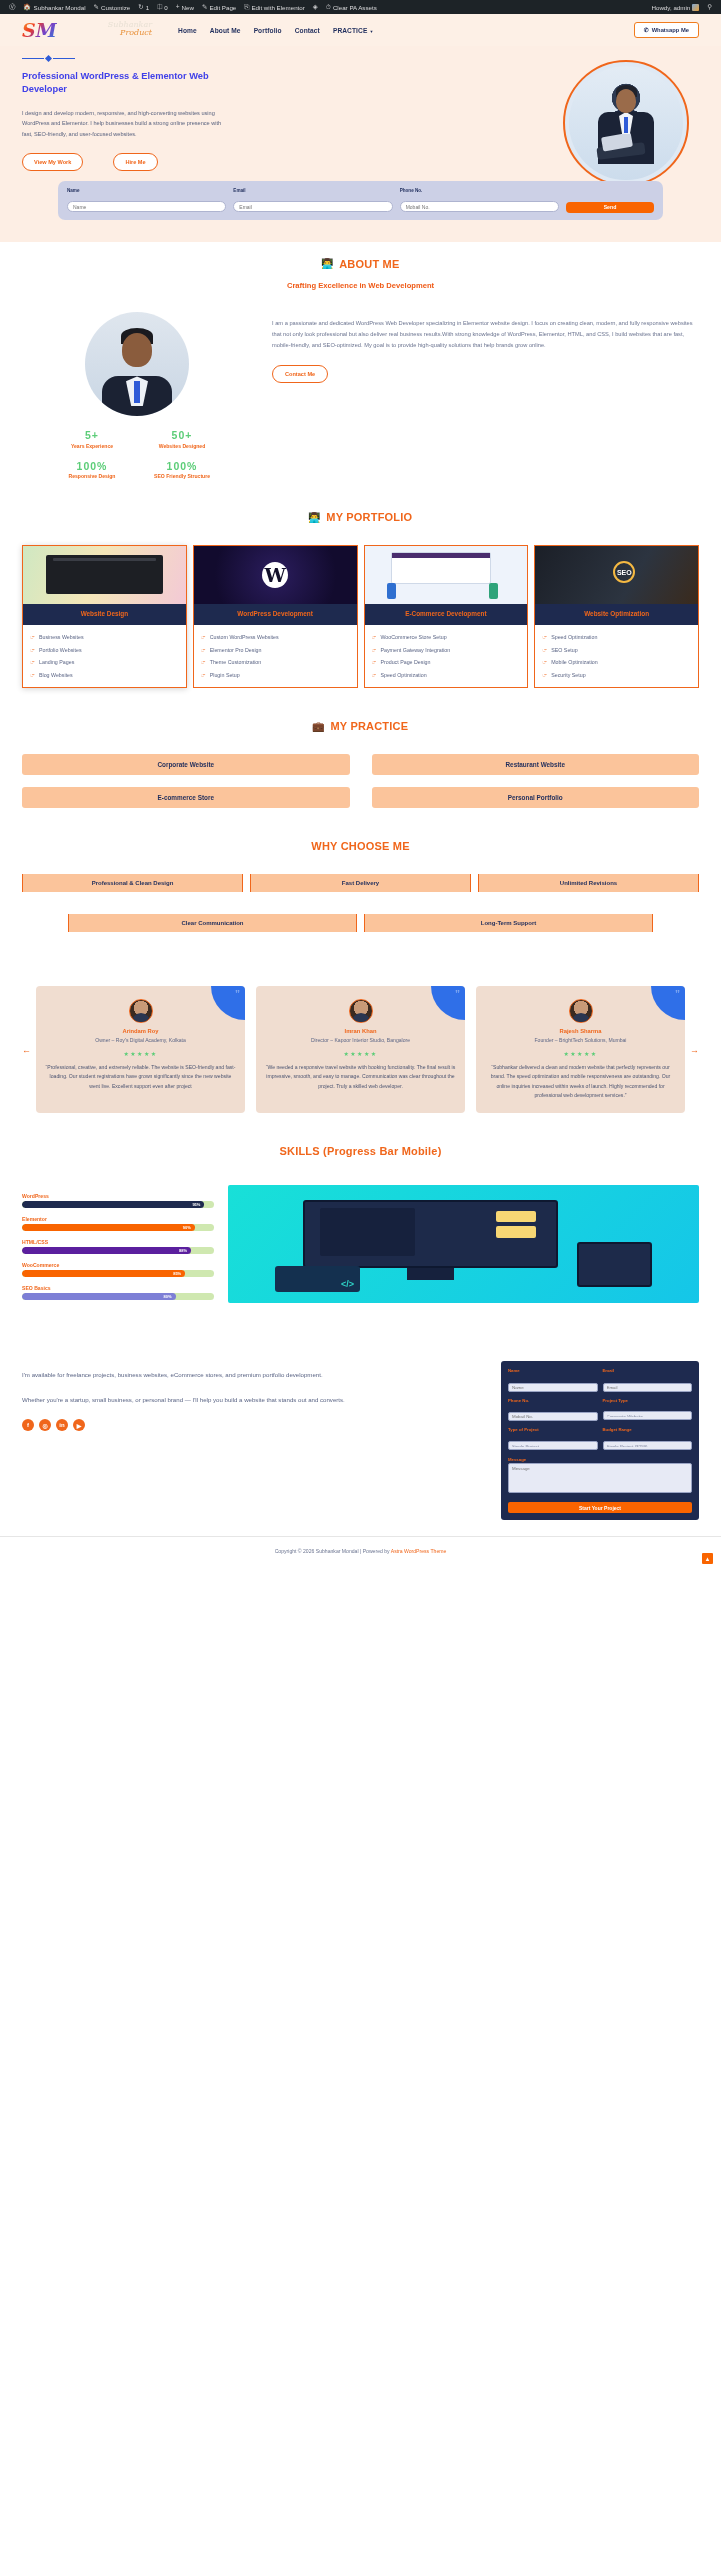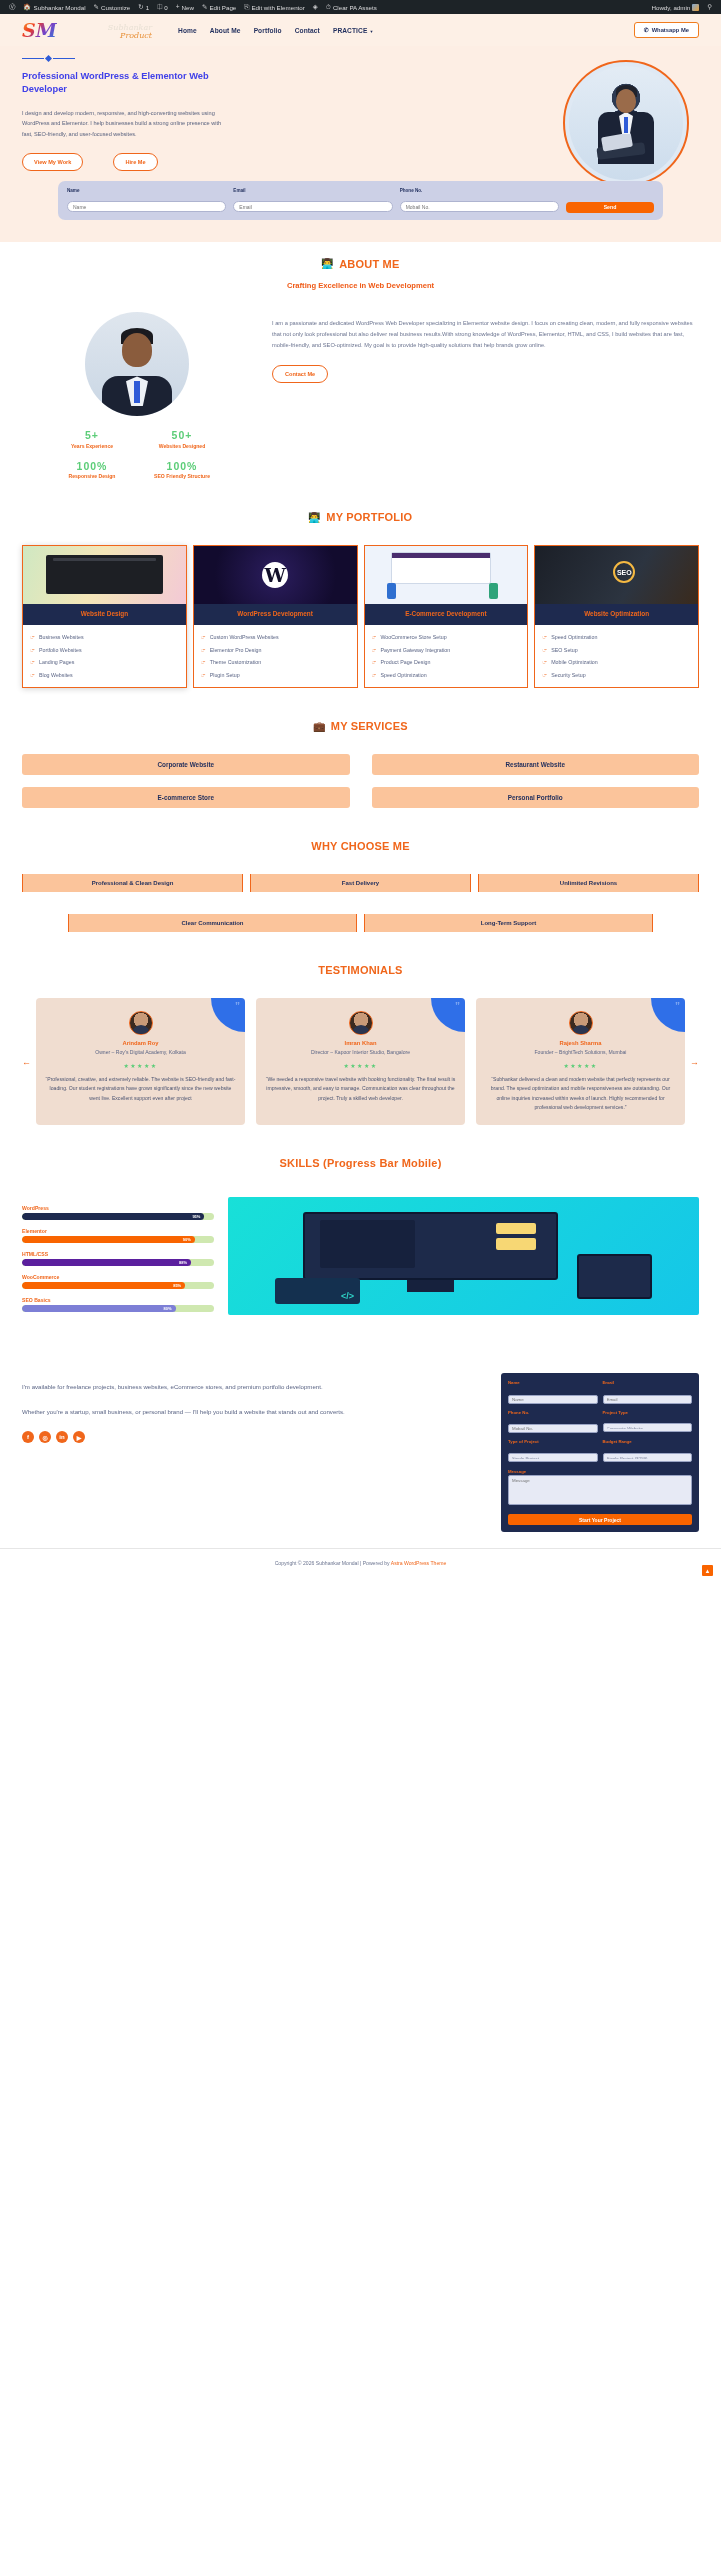--- a/index.html
+++ b/index.html
@@ -36,21 +36,21 @@
   
   .site-header {
     height: 32px;
     background: #fdf0e6;
     display: flex;
     align-items: center;
     padding: 0 22px;
     position: relative;
     z-index: 5;
   }
-  .logo { display: flex; align-items: flex-end; gap: 3px; }
+  .logo { display: flex; align-items: flex-start; gap: 3px; }
   .logo-mark {
     font-family: "DejaVu Serif", serif;
     font-size: 19px;
     font-weight: bold;
     font-style: italic;
     background: linear-gradient(135deg,#f6a12a 0%,#ef3c23 30%,#7b3fc4 60%,#2f7fd8 100%);
     -webkit-background-clip: text;
     background-clip: text;
     color: transparent;
     line-height: 1;
@@ -638,21 +638,21 @@
           </div>
       </div>
     </div>
 
   </div>
 </section>
 
 <section class="sect">
   <div class="sect-kicker">
     <span class="emoji">💼</span>
-    <span>MY SERVICES</span>
+    <span>MY PRACTICE</span>
   </div>
   <div class="portfolio-grid">
     <div class="pf-item">Corporate Website</div>
     <div class="pf-item">Restaurant Website</div>
     <div class="pf-item">E-commerce Store</div>
     <div class="pf-item">Personal Portfolio</div>
   </div>
 </section>
 
 <section class="sect">
@@ -664,23 +664,20 @@
     <div class="why-item">Fast Delivery</div>
     <div class="why-item">Unlimited Revisions</div>
   </div>
   <div class="why-row r2">
     <div class="why-item">Clear Communication</div>
     <div class="why-item">Long-Term Support</div>
   </div>
 </section>
 
 <section class="sect">
-  <div class="sect-kicker">
-    <span>TESTIMONIALS</span>
-  </div>
   <div class="tst-wrap">
     <span class="tst-arrow">←</span>
     <div class="tst-row">
 
       <div class="tst">
         <div class="tst-quote">”</div>
         <div class="tst-av"></div>
         <div class="tst-name">Arindam Roy</div>
         <div class="tst-role">Owner – Roy's Digital Academy, Kolkata</div>
         <div class="tst-stars">★★★★★</div>

